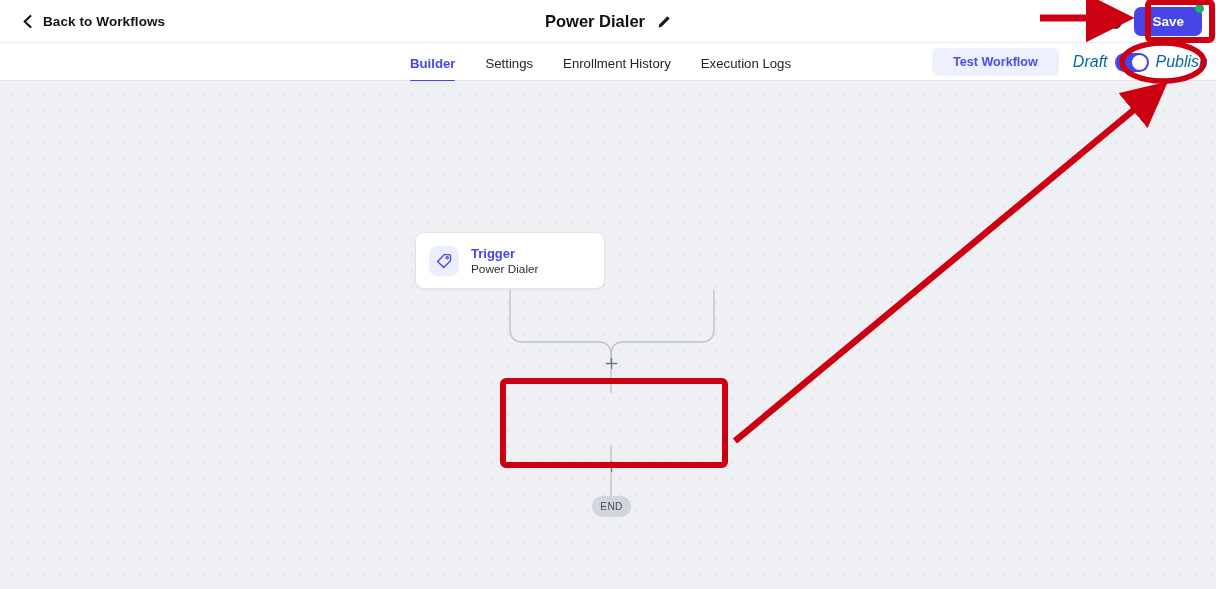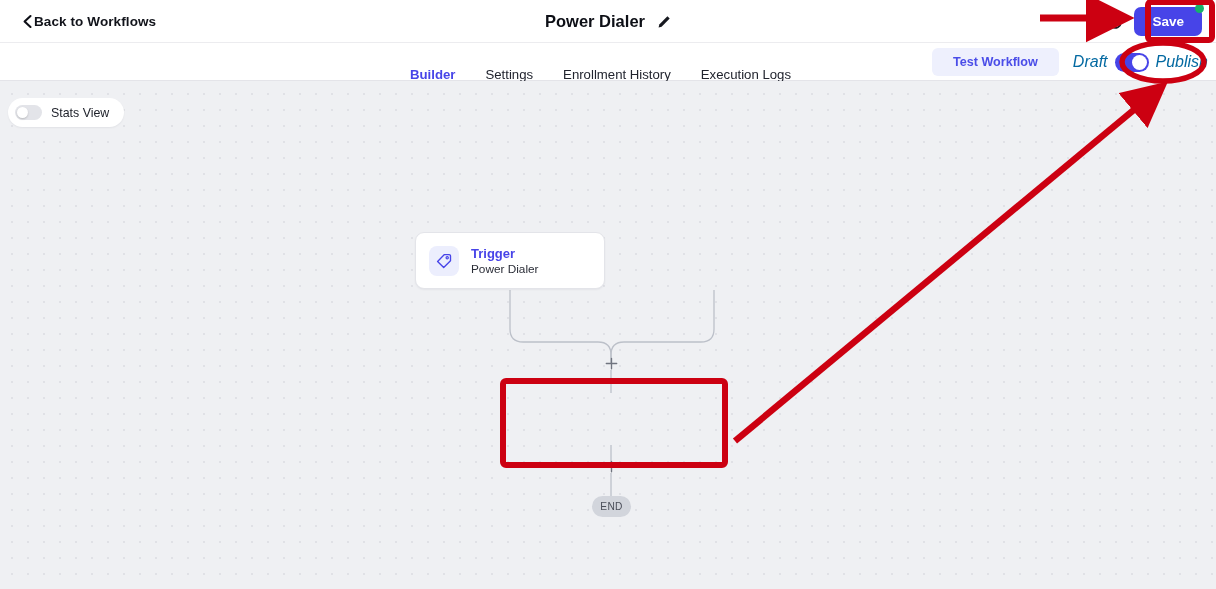--- a/index.html
+++ b/index.html
@@ -12,21 +12,21 @@
   #app { position: relative; width: 1216px; height: 589px; }
 
   
   .topbar {
     position: absolute; left: 0; top: 0; width: 1216px; height: 43px;
     background: #ffffff;
     border-bottom: 1px solid #ececef;
     display: flex; align-items: center;
   }
   .back-btn {
-    display: flex; align-items: flex-end; 
+    display: flex; align-items: flex-end; gap: 9px;
     margin-left: 21px; cursor: pointer;
   }
   .back-btn .chev { display: block; line-height: 0; }
   .back-label {
     font-size: 13.5px; font-weight: bold; color: #11131a;
     letter-spacing: .1px;
   }
   .title-wrap {
     position: absolute; left: 0; right: 0; top: 0; height: 43px;
     display: flex; align-items: center; justify-content: center; gap: 12px;
@@ -53,21 +53,21 @@
     width: 9px; height: 9px; border-radius: 50%;
     background: #17b26a;
   }
 
   
   .tabbar {
     position: absolute; left: 0; top: 43px; width: 1216px; height: 38px;
     background: #ffffff; border-bottom: 1px solid #e4e4e9;
   }
   .tabs {
-    position: absolute; left: 410px; top: 13px; height: 38px;
+    position: absolute; left: 410px; top: 2px; height: 38px;
     display: flex; align-items: center; gap: 0;
   }
   .tab {
     font-size: 13.2px; color: #21242e; cursor: pointer;
     padding: 0 0 11px 0; margin-right: 30px; position: relative; top: 5px;
     white-space: nowrap;
   }
   .tab.active { color: #4744e8; font-weight: bold; }
   .tab.active::after {
     content: ""; position: absolute; left: 0; right: 0; bottom: 0;
@@ -239,26 +239,20 @@
         <div class="switch">
           <span class="knob"></span>
         </div>
         <span class="pub-label">Publish</span>
       </div>
     </div>
   </div>
 
   <div class="canvas">
 
-    <div class="stats-pill">
-      <div class="switch-sm">
-        <span class="knob"></span>
-      </div>
-      <span class="stats-label">Stats View</span>
-    </div>
 
     <svg class="edges">
       <path d="M510 209 L510 248 Q510 261 523 261 L598 261 Q611 261 611 274 L611 282" fill="none" stroke="#bcc0c9" stroke-width="1.3"></path>
       <path d="M714 209 L714 248 Q714 261 701 261 L624 261 Q611 261 611 274 L611 282" fill="none" stroke="#bcc0c9" stroke-width="1.3"></path>
       <path d="M611 289 L611 312" fill="none" stroke="#bcc0c9" stroke-width="1.3"></path>
       <path d="M611 364 L611 385" fill="none" stroke="#bcc0c9" stroke-width="1.3"></path>
       <path d="M611 392 L611 415" fill="none" stroke="#bcc0c9" stroke-width="1.3"></path>
     </svg>
 
     <div class="node node-trigger">

